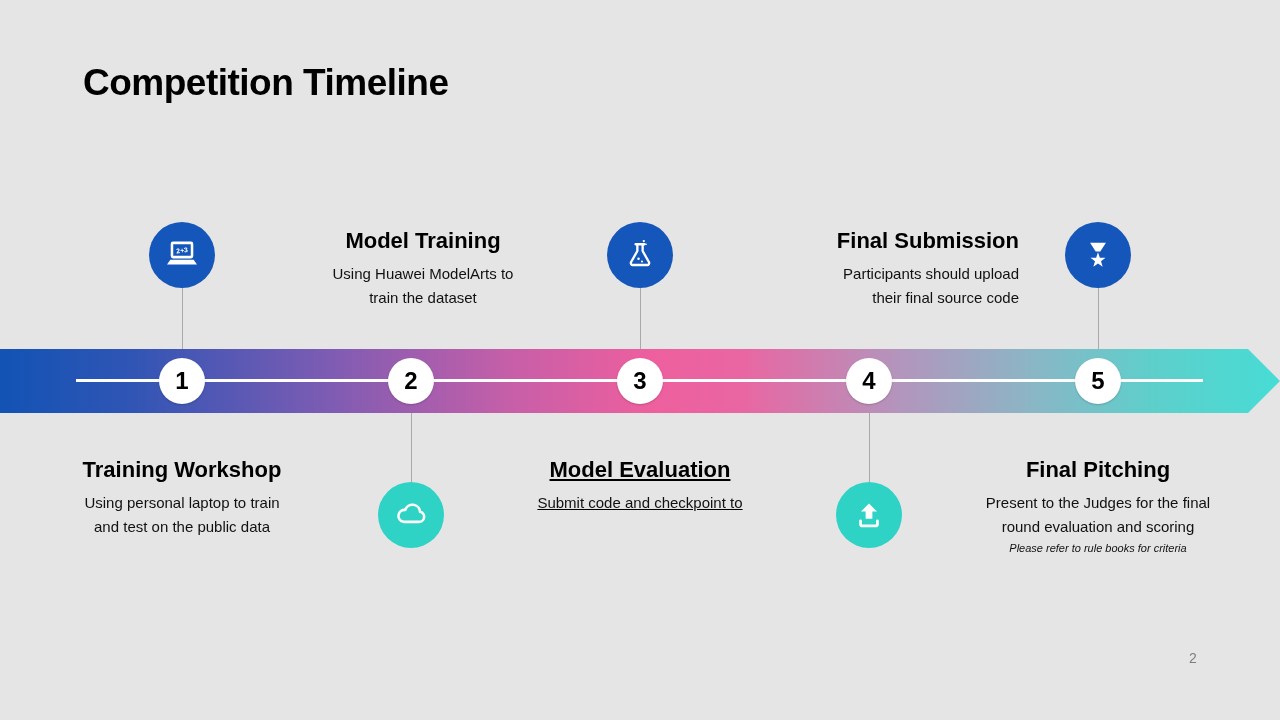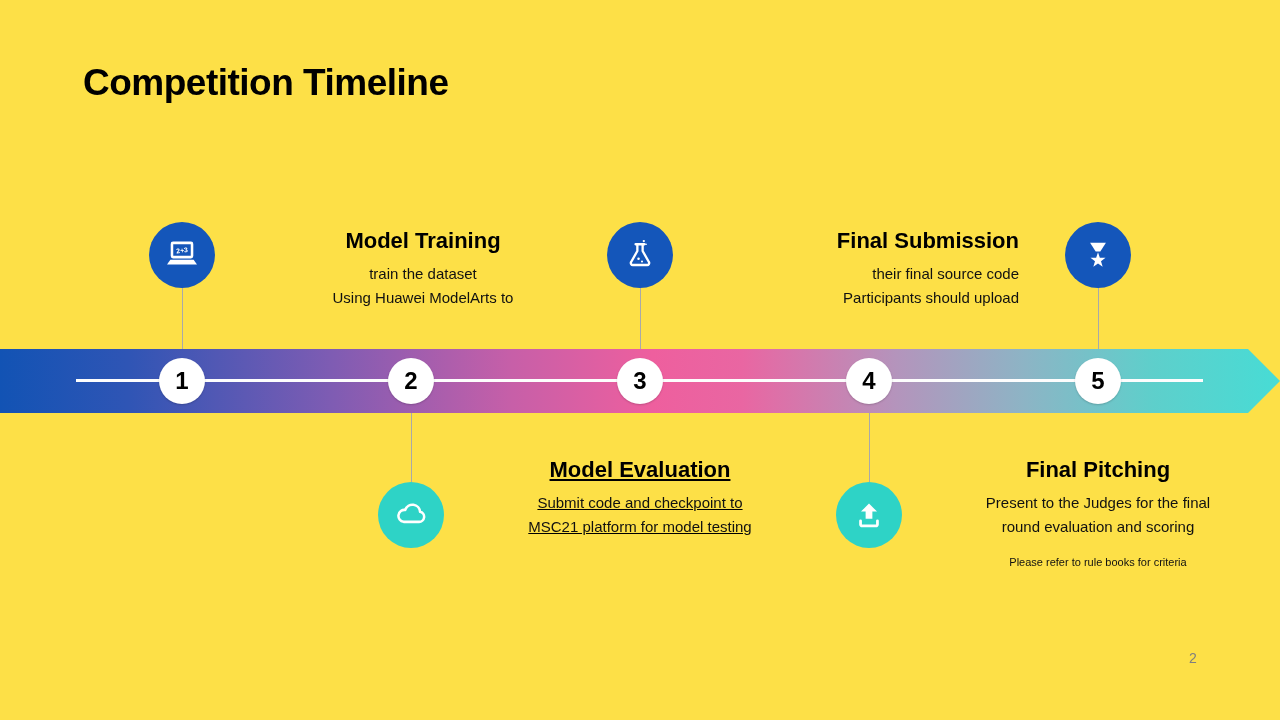--- a/index.html
+++ b/index.html
@@ -1,19 +1,19 @@
 <!DOCTYPE html>
 <html><head>
 <meta charset="utf-8">
 <style>
   html,body{margin:0;padding:0;background:#ffffff;}
   .slide{
     position:relative;
     width:1280px;height:720px;
-    background:#fde047;
+    background:#e5e5e5;
     overflow:hidden;
     font-family:"Liberation Sans","DejaVu Sans",sans-serif;
   }
   .slide-title{
     position:absolute;left:83px;top:62px;
     font-size:37px;font-weight:bold;color:#000;
     letter-spacing:-0.5px;white-space:nowrap;
   }
   
   .band{
@@ -50,21 +50,21 @@
   .step-text{
     position:absolute;width:300px;text-align:center;color:#000;
   }
   .step-text .step-title{
     font-size:22px;font-weight:bold;line-height:28px;margin:0 0 7px 0;
   }
   .step-text .step-line{
     font-size:15px;line-height:23.5px;color:#111;
   }
   .step-text .step-note{
-    font-size:11px;line-height:18px;color:#111;margin-top:15px;
+    font-size:11px;font-style:italic;line-height:18px;color:#111;margin-top:1px;
   }
   .page-number{
     position:absolute;left:1189px;top:650px;
     font-size:14px;color:#7f7f7f;
   }
 </style>
 </head>
 <body>
 
 <div class="slide">
@@ -130,37 +130,41 @@
     </svg>
   </div>
 
   <div class="icon-circle teal" style="left:836px;top:482px;">
     <svg width="38" height="38" viewBox="0 0 36 36">
       <path d="M18 7 l7.6 7.8 h-4.4 v6.7 h-6.4 v-6.7 h-4.4 Z" fill="#fff"></path>
       <path d="M10 23.5 v3.4 a1.4 1.4 0 0 0 1.4 1.4 h13.2 a1.4 1.4 0 0 0 1.4-1.4 v-3.4" fill="none" stroke="#fff" stroke-width="2.6" stroke-linecap="round"></path>
     </svg>
   </div>
 
+  <div class="step-text" style="left:32px;top:456px;">
+    <div class="step-title">Training Workshop</div>
+    <div class="step-line">Using personal laptop to train</div>
+    <div class="step-line">and test on the public data</div>
+  </div>
 
   <div class="step-text" style="left:273px;top:227px;">
     <div class="step-title">Model Training</div>
+    <div class="step-line">Using Huawei ModelArts to</div>
     <div class="step-line">train the dataset</div>
-    <div class="step-line">Using Huawei ModelArts to</div>
   </div>
 
   <div class="step-text" style="left:490px;top:456px;text-decoration:underline;">
     <div class="step-title">Model Evaluation</div>
     <div class="step-line">Submit code and checkpoint to</div>
-    <div class="step-line">MSC21 platform for model testing</div>
   </div>
 
   <div class="step-text" style="left:719px;top:227px;text-align:right;">
     <div class="step-title">Final Submission</div>
+    <div class="step-line">Participants should upload</div>
     <div class="step-line">their final source code</div>
-    <div class="step-line">Participants should upload</div>
   </div>
 
   <div class="step-text" style="left:948px;top:456px;text-align:center;">
     <div class="step-title">Final Pitching</div>
     <div class="step-line">Present to the Judges for the final</div>
     <div class="step-line">round evaluation and scoring</div>
     <div class="step-note">Please refer to rule books for criteria</div>
   </div>
 
   <div class="page-number">2</div>

